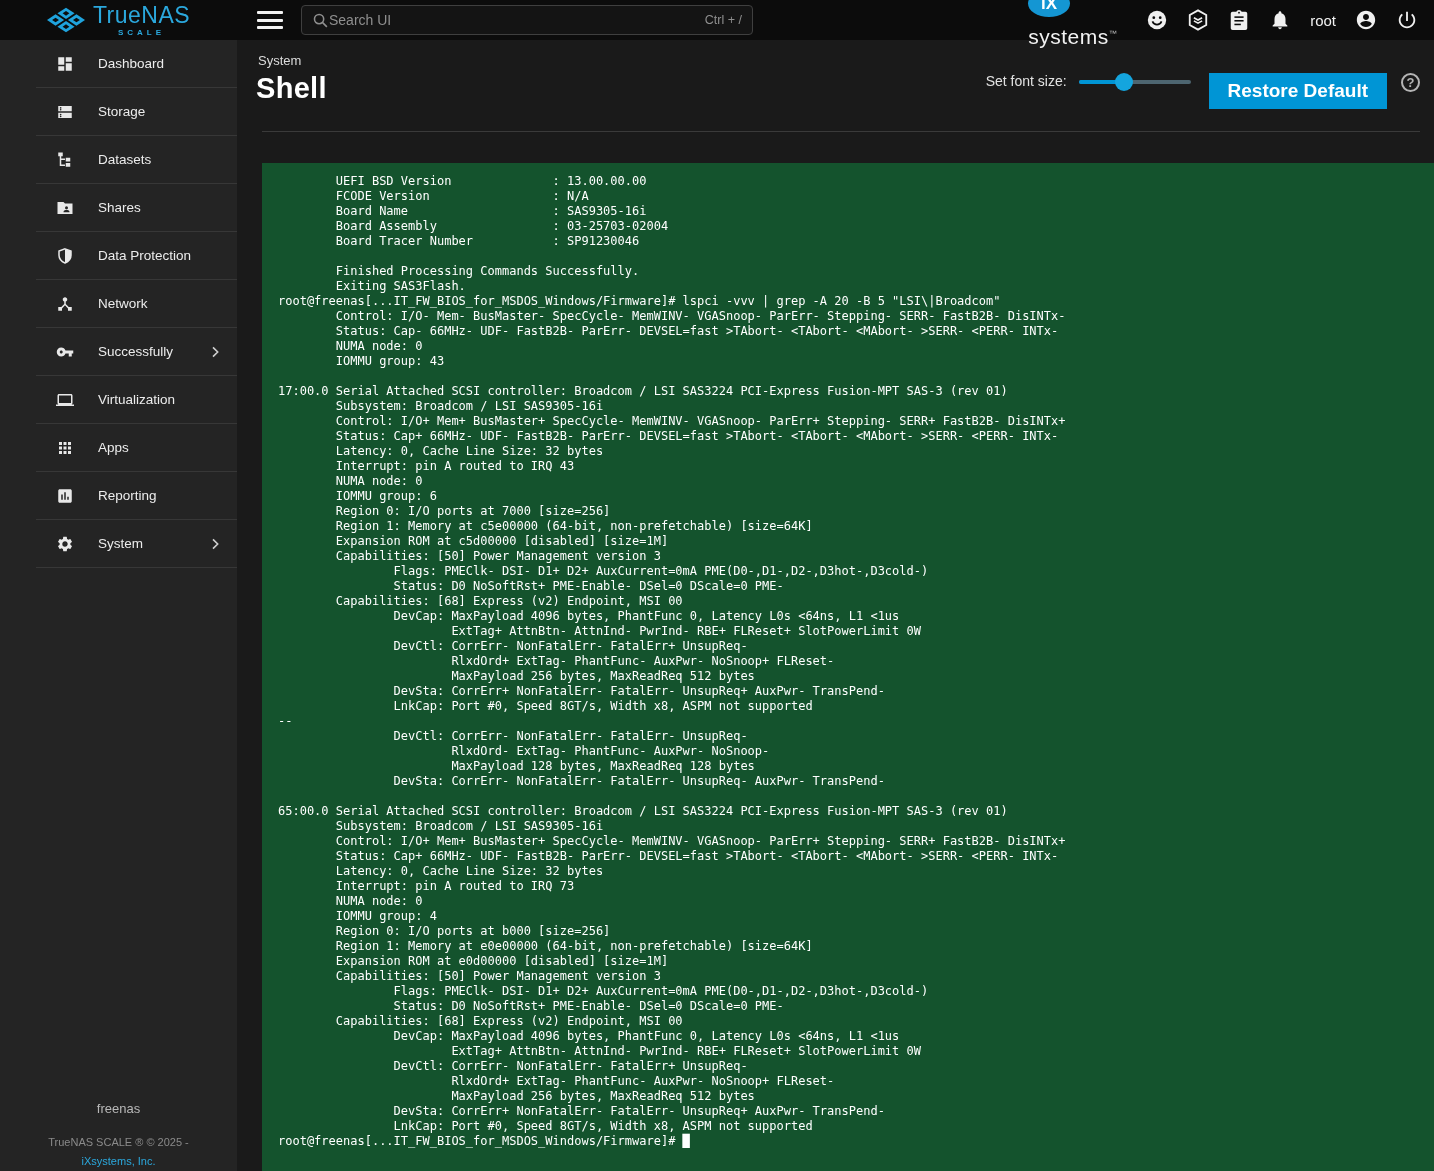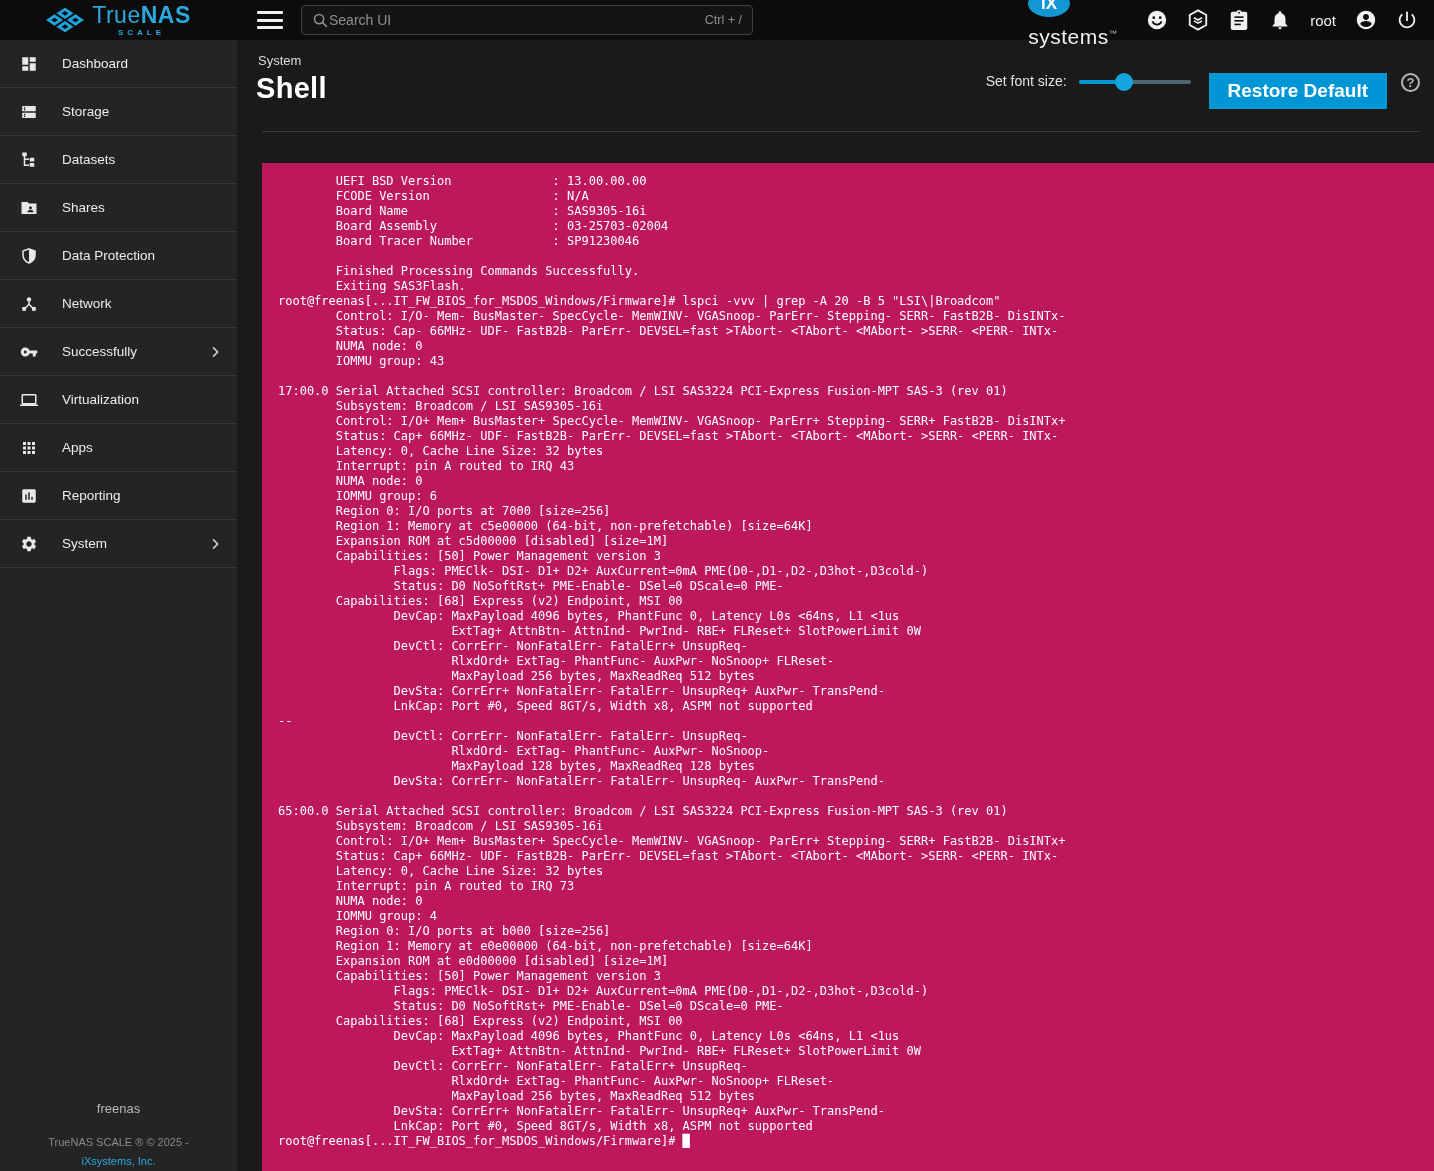--- a/index.html
+++ b/index.html
@@ -5,21 +5,21 @@
   * { margin:0; padding:0; box-sizing:border-box; }
   html,body { width:1434px; height:1171px; overflow:hidden; background:#1a1a1a;
               font-family:"Liberation Sans", sans-serif; }
 
   
   .topbar { position:absolute; left:0; top:0; width:1434px; height:40px;
             background:#0c0c0c; display:flex; align-items:center; z-index:5; }
   .brand { width:237px; height:40px; display:flex; align-items:center; justify-content:center; gap:8px; }
   .brand-text { line-height:1; text-align:center; }
   .brand-main { font-size:23px; color:#2ba8dd; letter-spacing:.5px; }
-  .brand-main b { font-weight:700; }
+  .brand-main b { font-weight:400; }
   .brand-sub { font-size:8px; letter-spacing:4px; color:#2ba8dd; margin-top:2px; font-weight:700; }
   .hamburger { width:26px; height:18px; margin-left:20px; display:flex; flex-direction:column;
                justify-content:space-between; cursor:pointer; }
   .hamburger span { display:block; height:3px; background:#f2f2f2; border-radius:1px; }
   .search-box { margin-left:18px; width:452px; height:30px; background:#141414;
                 border:1px solid #3f3f3f; border-radius:4px; display:flex; align-items:center; padding:0 10px; }
   .search-box svg { flex:0 0 auto; }
   .search-input { flex:1; background:transparent; border:none; outline:none; color:#cfcfcf;
                   font-size:14px; font-family:"Liberation Sans", sans-serif; }
   .search-input::placeholder { color:#8f8f8f; }
@@ -28,21 +28,21 @@
   .topbar-right { display:flex; align-items:center; gap:19px; padding-right:16px; }
   .ix-logo { display:flex; align-items:flex-start; gap:3px; margin-right:10px; cursor:pointer;flex-direction:column; }
   .ix-oval { width:42px; height:27px; background:#1496d3; border-radius:50%;
              color:#fff; font-weight:700; font-size:17px; display:flex; align-items:center; justify-content:center; }
   .ix-text { color:#f2f2f2; font-size:21px; letter-spacing:.5px; line-height:27px; }
   .ix-tm { color:#bbb; font-size:8px; vertical-align:super; }
   .tb-icon { width:22px; height:22px; color:#f0f0f0; cursor:pointer; display:block; }
   .tb-user { color:#f2f2f2; font-size:15px; }
 
   
-  .sidebar { position:absolute; left:0; top:40px; width:237px; height:1131px; background:#242424; }
+  .sidebar { position:absolute; left:0; top:40px; width:237px; height:1131px; background:#242424;padding-left:36px; }
   .nav-item { height:48px; display:flex; align-items:center; padding:0 16px 0 20px;
               border-bottom:1px solid #373737; cursor:pointer; position:relative; }
   .nav-icon { width:18px; height:18px; color:#e8e8e8; flex:0 0 auto; }
   .nav-icon svg { width:18px; height:18px; display:block; }
   .nav-label { margin-left:24px; color:#ececec; font-size:13.5px; }
   .nav-chevron { position:absolute; right:14px; width:16px; height:16px; color:#cfcfcf; }
   .side-footer { position:absolute; left:0; bottom:0; width:100%; text-align:center; padding-bottom:4px; }
   .hostname { color:#b8b8b8; font-size:13px; margin-bottom:20px; }
   .copyright { color:#8a8a8a; font-size:11px; margin-bottom:7px;text-align:center; }
   .company-link { color:#2ba8dd; font-size:11px; cursor:pointer; }
@@ -59,21 +59,21 @@
   .slider-fill { position:absolute; left:0; top:7px; height:4px; background:#0095d5; border-radius:2px; }
   .slider-thumb { position:absolute; top:0; width:18px; height:18px; border-radius:50%; background:#14a5de; }
   .restore-btn { height:36px; padding:0 19px; background:#0095d5; border:none; color:#fff;
                  font-weight:700; font-size:19px; cursor:pointer; font-family:"Liberation Sans", sans-serif; }
   .help-icon { width:19px; height:19px; border:2px solid #b5b5b5; border-radius:50%; color:#b5b5b5;
                font-size:13px; font-weight:700; display:flex; align-items:center; justify-content:center;
                margin-left:14px; cursor:pointer; }
   .header-divider { position:absolute; left:25px; right:14px; top:91px; height:1px; background:#3a3a3a; }
 
   
-  .terminal { position:absolute; left:25px; top:123px; right:0; bottom:0; background:#be185d; cursor:text; }
+  .terminal { position:absolute; left:25px; top:123px; right:0; bottom:0; background:#14532d; cursor:text; }
   .terminal pre { margin:0; padding:11px 0 0 16px; color:#ffffff;
                   font-family:"DejaVu Sans Mono", monospace; font-size:12px; line-height:15px; }
 </style>
 </head>
 <body>
 
 <div class="topbar">
   <div class="brand">
     <svg width="38" height="28" viewBox="0 0 40 26">
       <polygon points="20,0 29,6 20,12 11,6" fill="#1fa3dd"></polygon>

